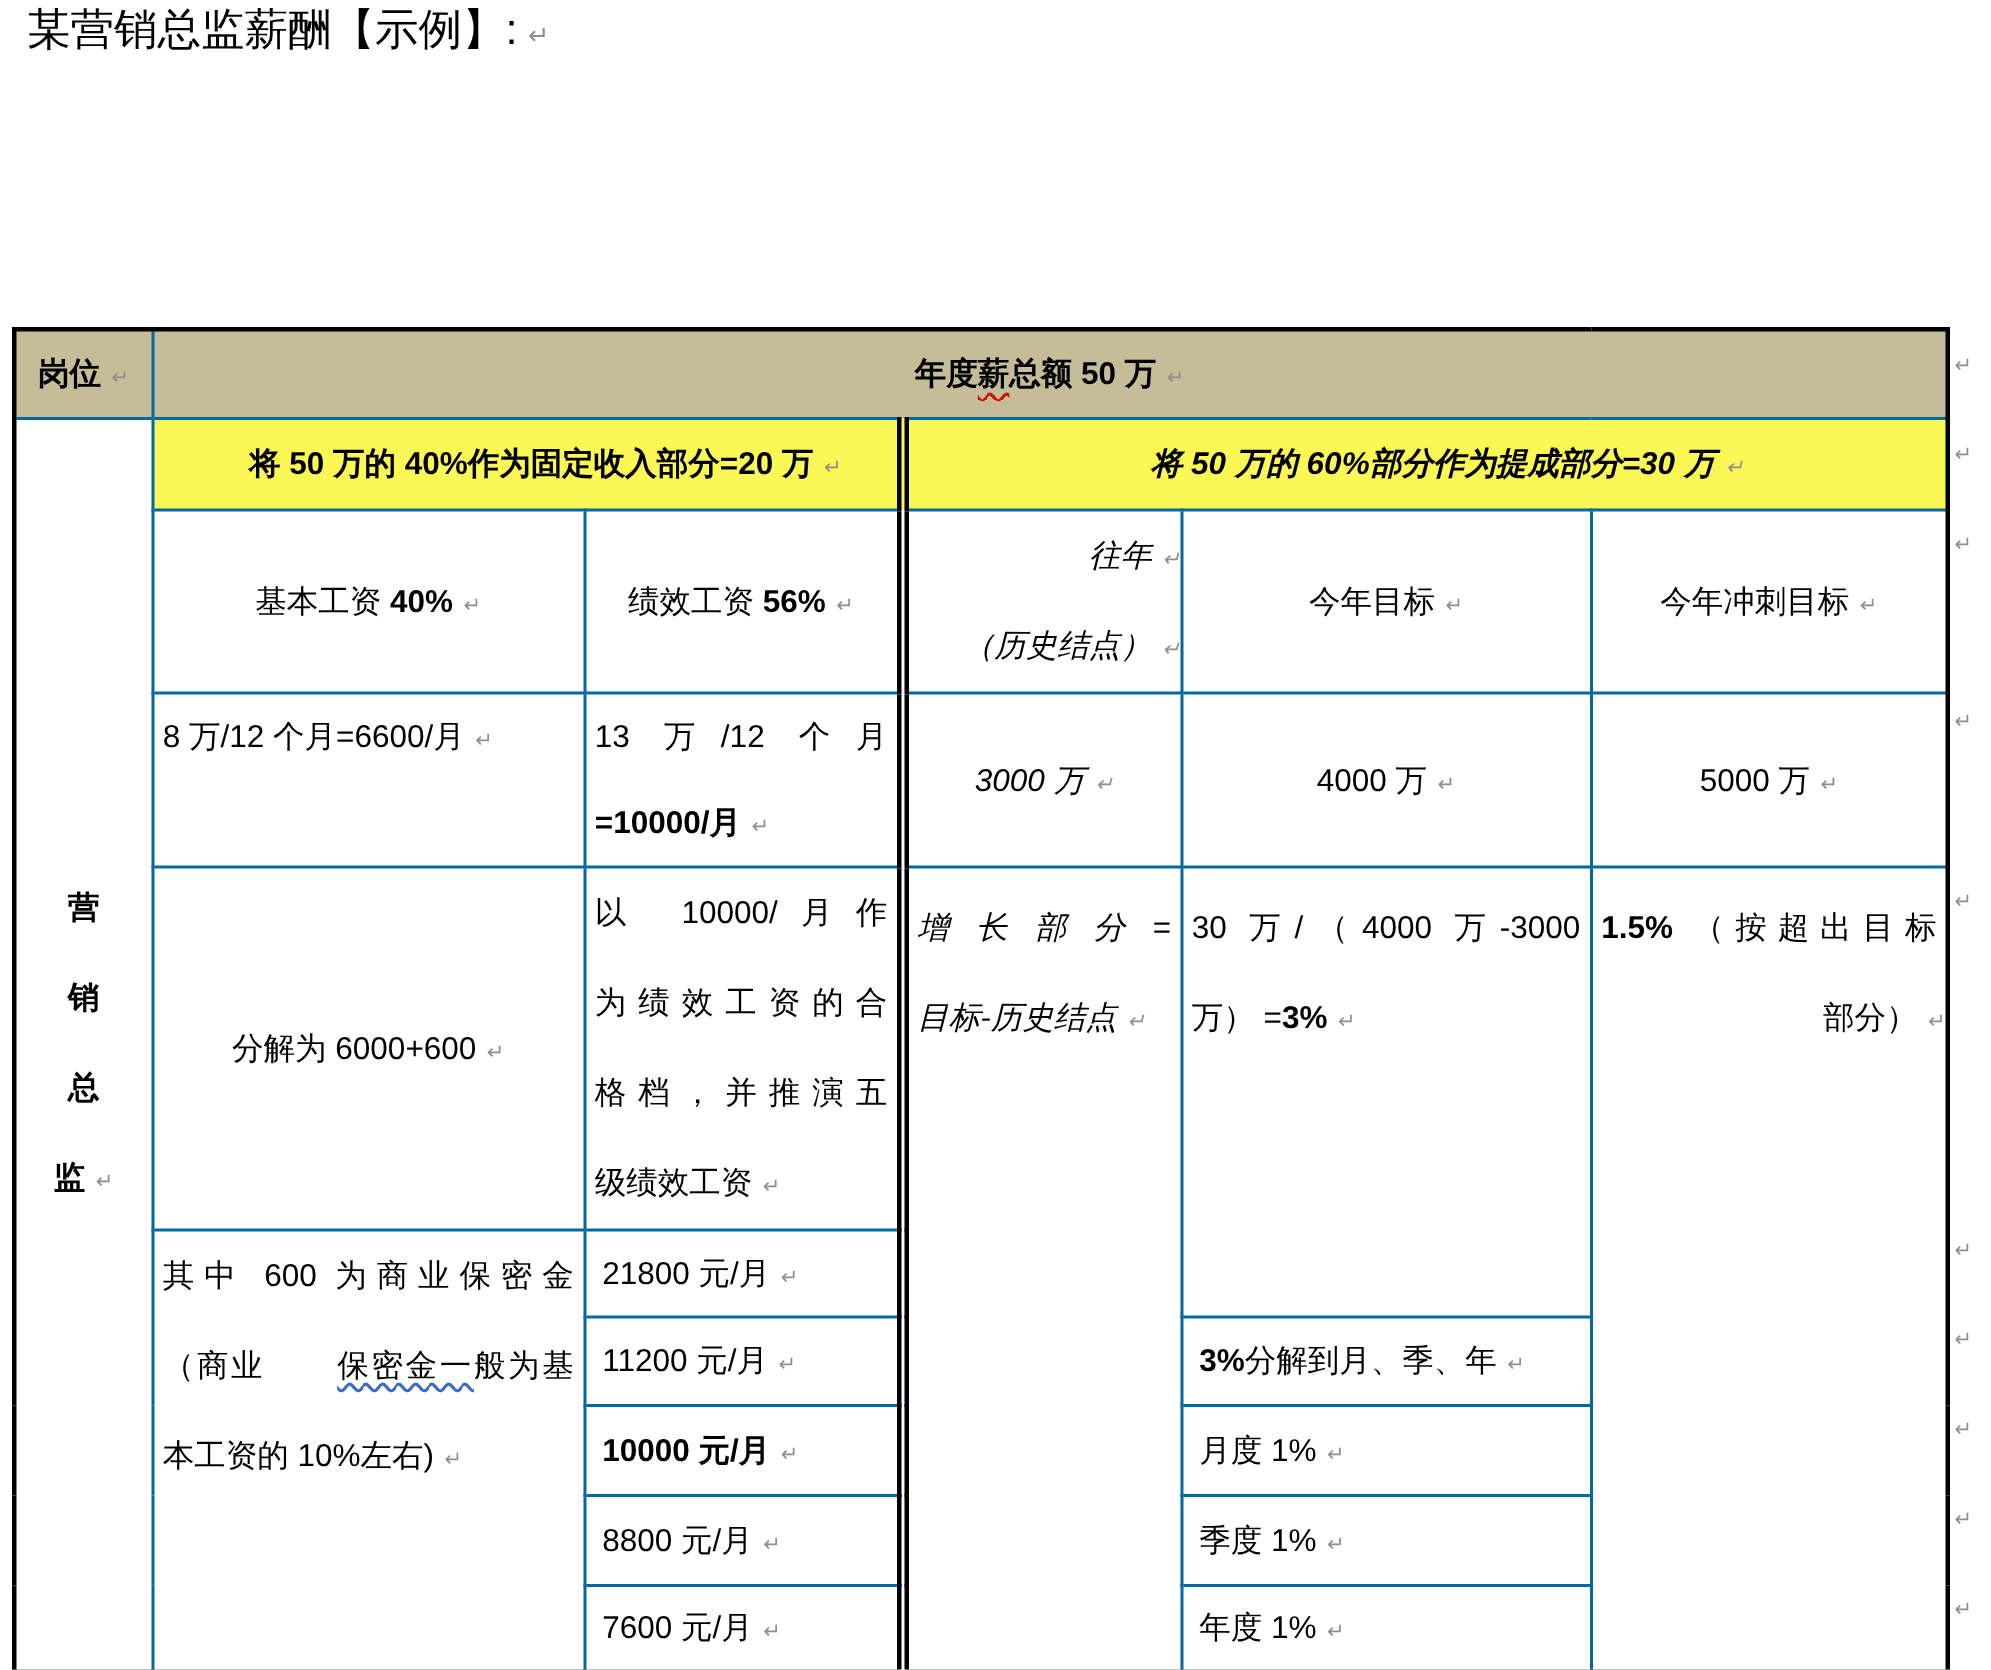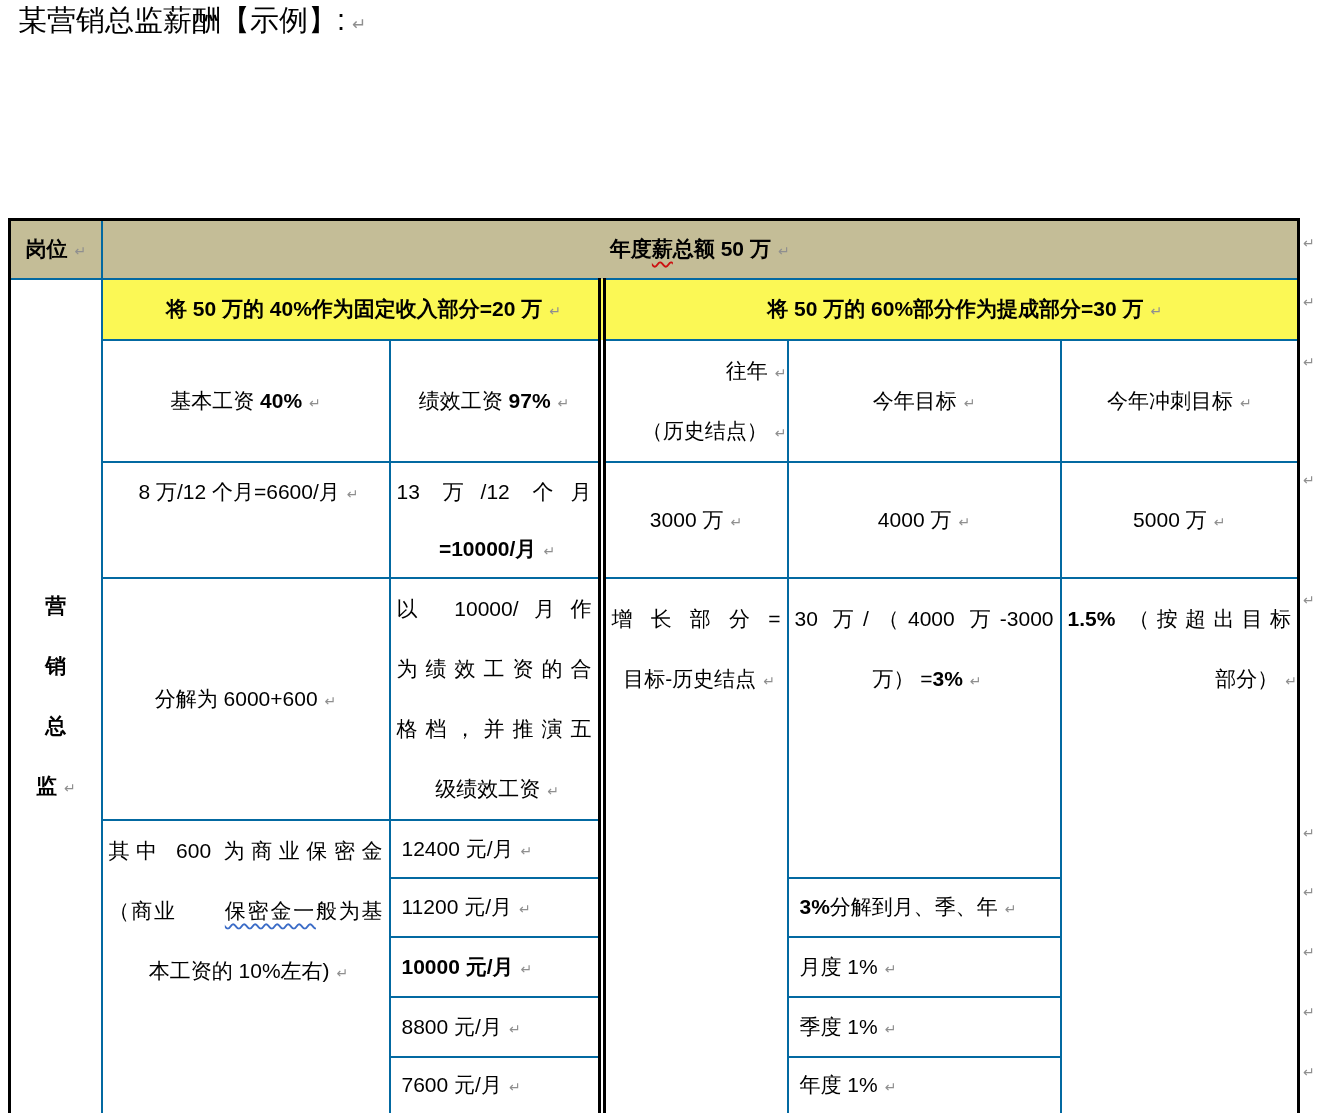--- a/index.html
+++ b/index.html
@@ -17,28 +17,28 @@
   
   table.salary{
     position:absolute;left:8px;top:218px;width:1289px;
     border-collapse:collapse;table-layout:fixed;
     border:3px solid #000;
   }
   td{border:2px solid #0369a1;font-size:21px;text-align:center;vertical-align:middle;padding:0;}
   .tan{background:#C4BD97;}
   .yellow{background:#FBF855;padding-left:27px;}
   .b{font-weight:700;}
-  .dl{border-left:8px double #000;}
+  .dl{border-left:8px double #000;font-style:italic;}
   .vtop{vertical-align:top;}
   .pt10{padding-top:10px;}
   .al{text-align:left;padding-left:11px;}
   .ln{display:block;height:60px;line-height:60px;}
   .ln57{display:block;height:57px;line-height:57px;}
   .jl{text-align:justify;text-align-last:justify;padding:0 6px;}
-  .ll{text-align:center;padding-left:6px;}
+  .ll{text-align:left;padding-left:6px;}
   .cl{text-align:right;}
   
   .rolebox{display:flex;flex-direction:column;justify-content:center;align-items:center;height:100%;}
   
   .sqr{text-decoration-line:underline;text-decoration-style:wavy;text-decoration-color:#cc1111;text-decoration-thickness:2px;text-underline-offset:5px;}
   .sqb{text-decoration-line:underline;text-decoration-style:wavy;text-decoration-color:#3b6cc7;text-decoration-thickness:2px;text-underline-offset:5px;margin-left:48px;}
 </style>
 </head>
 <body>
 
@@ -70,21 +70,21 @@
         <div class="ln">总</div>
         <div class="ln"><span>监</span><span class="pm">↵</span></div>
       </div>
     </td>
     <td class="yellow b" colspan="2"><span>将 50 万的 40%作为固定收入部分=20 万</span><span class="pm">↵</span></td>
     <td class="yellow b dl" colspan="3"><span>将 50 万的 60%部分作为提成部分=30 万</span><span class="pm">↵</span></td>
   </tr>
 
   <tr style="height:119px">
     <td><span>基本工资 </span><b>40%</b><span class="pm">↵</span></td>
-    <td><span>绩效工资 </span><b>97%</b><span class="pm">↵</span></td>
+    <td><span>绩效工资 </span><b>56%</b><span class="pm">↵</span></td>
     <td class="dl">
       <span class="ln cl"><span>往年</span><span class="pm">↵</span></span>
       <span class="ln cl"><span>（历史结点）</span><span class="pm">↵</span></span>
     </td>
     <td><span>今年目标</span><span class="pm">↵</span></td>
     <td><span>今年冲刺目标</span><span class="pm">↵</span></td>
   </tr>
 
   <tr style="height:115px">
     <td class="vtop">
@@ -120,21 +120,21 @@
       <span class="ln cl"><span>部分）</span><span class="pm">↵</span></span>
     </td>
   </tr>
 
   <tr style="height:58px">
     <td class="vtop" rowspan="5">
       <span class="ln jl">其中 600 为商业保密金</span>
       <span class="ln jl"><span>（商业</span><span class="sqb">保密金一</span><span>般为基</span></span>
       <span class="ln ll"><span>本工资的 10%左右)</span><span class="pm">↵</span></span>
     </td>
-    <td class="al"><span>12400 元/月</span><span class="pm">↵</span></td>
+    <td class="al"><span>21800 元/月</span><span class="pm">↵</span></td>
   </tr>
 
   <tr style="height:59px">
     <td class="al"><span>11200 元/月</span><span class="pm">↵</span></td>
     <td class="al"><b>3%</b><span>分解到月、季、年</span><span class="pm">↵</span></td>
   </tr>
 
   <tr style="height:60px">
     <td class="al"><b>10000 元/月</b><span class="pm">↵</span></td>
     <td class="al"><span>月度 1%</span><span class="pm">↵</span></td>

